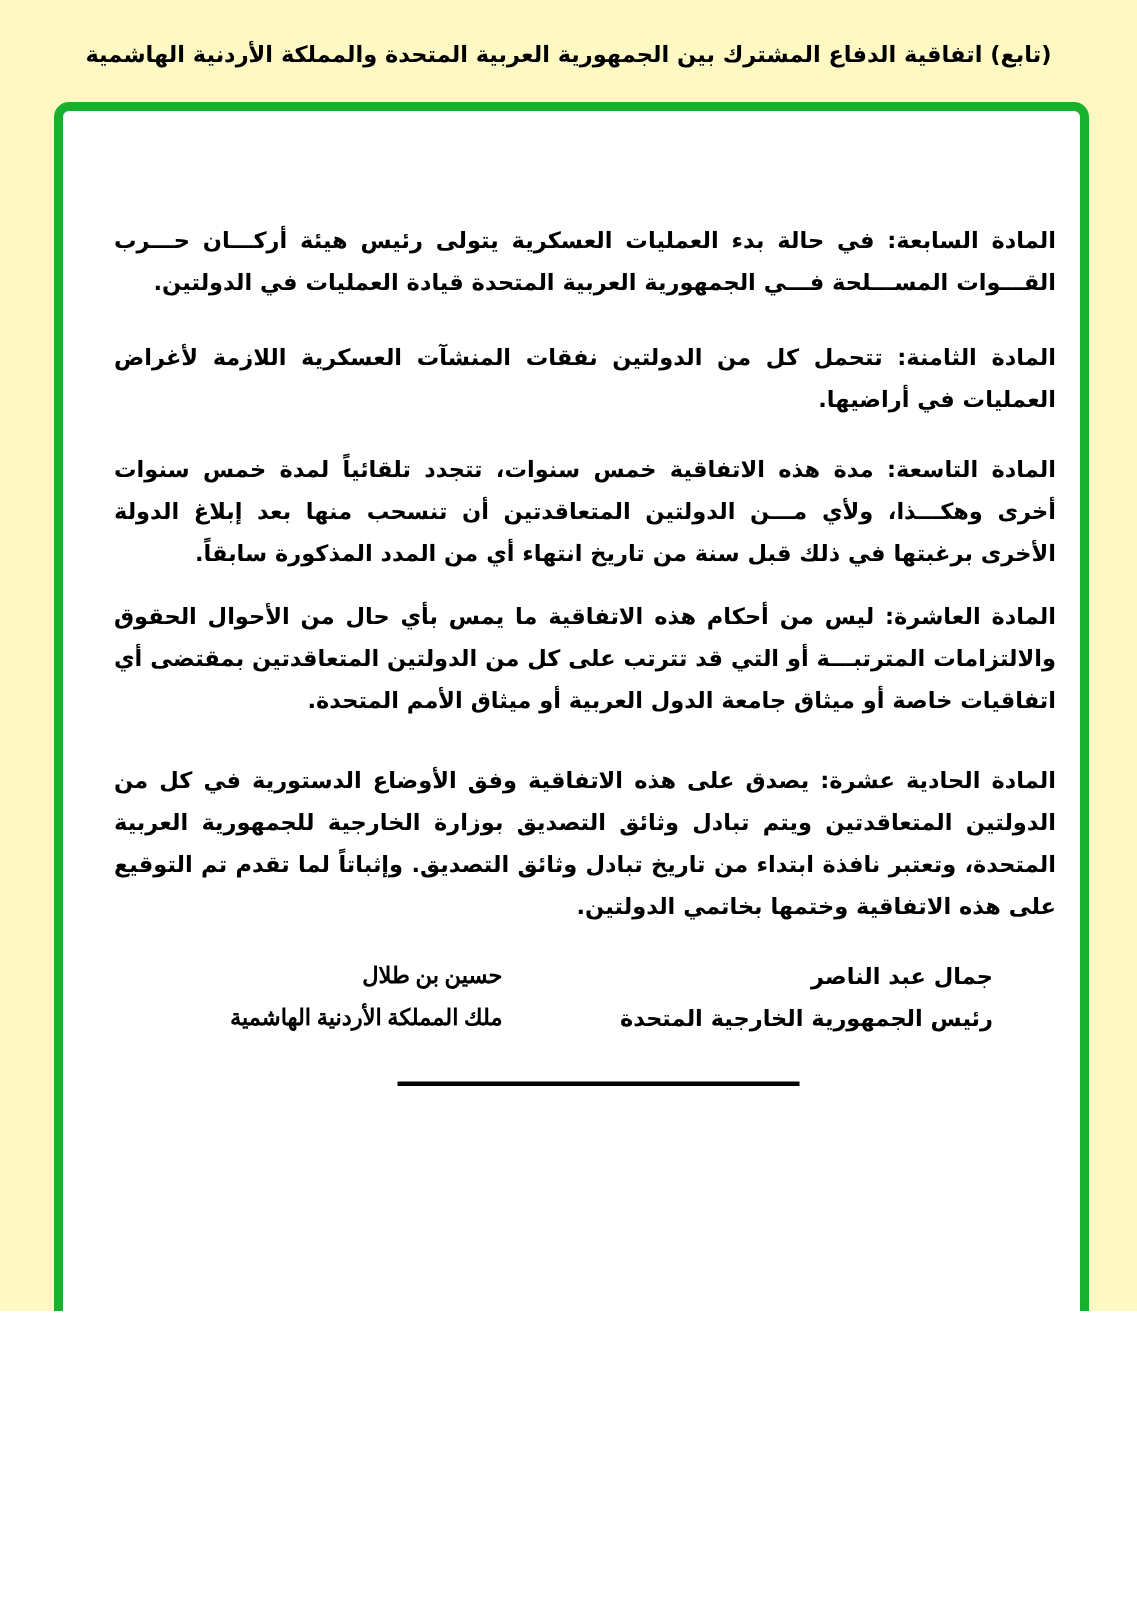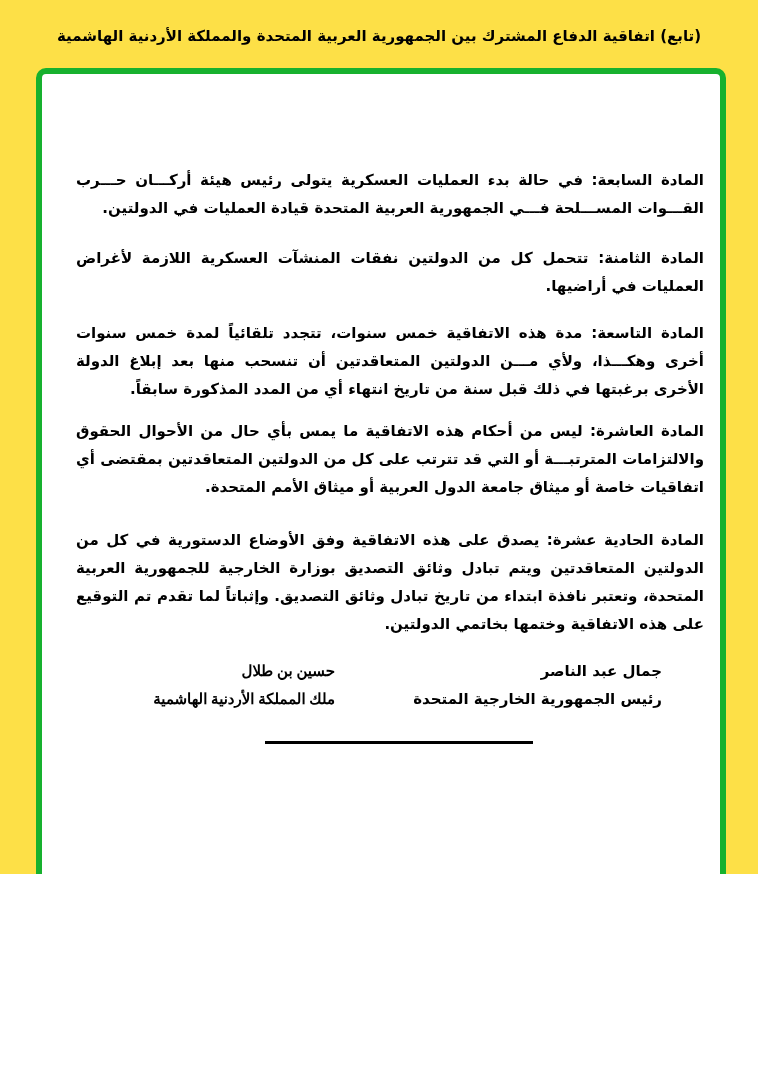--- a/index.html
+++ b/index.html
@@ -4,21 +4,21 @@
 <style>
   html, body {
     margin: 0;
     padding: 0;
     background: #ffffff;
   }
   .page {
     position: relative;
     width: 758px;
     height: 874px;
-    background: #fde047;
+    background: #fef9c3;
     font-family: "DejaVu Sans", sans-serif;
     color: #000000;
     overflow: hidden;
   }
   .doc-header {
     position: absolute;
     top: 25px;
     left: 0;
     width: 100%;
     text-align: center;
@@ -34,21 +34,21 @@
     width: 690px;
     height: 946px;
     box-sizing: border-box;
     border: 6px solid #17b12e;
     border-radius: 10px;
     background: #ffffff;
   }
   .content {
     direction: rtl;
     text-align: justify;
-    padding: 92px 16px 0 34px;
+    padding: 72px 16px 0 34px;
     font-size: 15px;
     font-weight: bold;
     line-height: 28px;
   }
   .para { margin: 0; }
   .p1 { margin-bottom: 22px; }
   .p2 { margin-bottom: 19px; }
   .p3 { margin-bottom: 14px; }
   .p4 { margin-bottom: 25px; }
   .p5 { margin-bottom: 19px; margin-top: 25px; }

